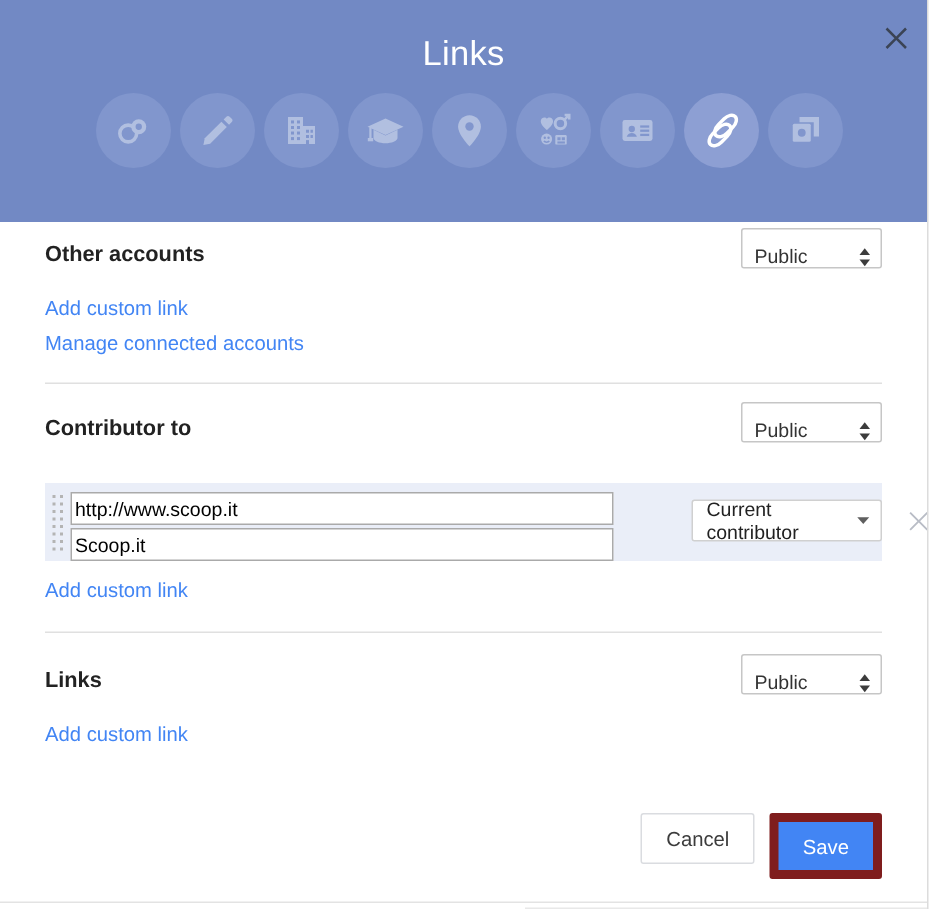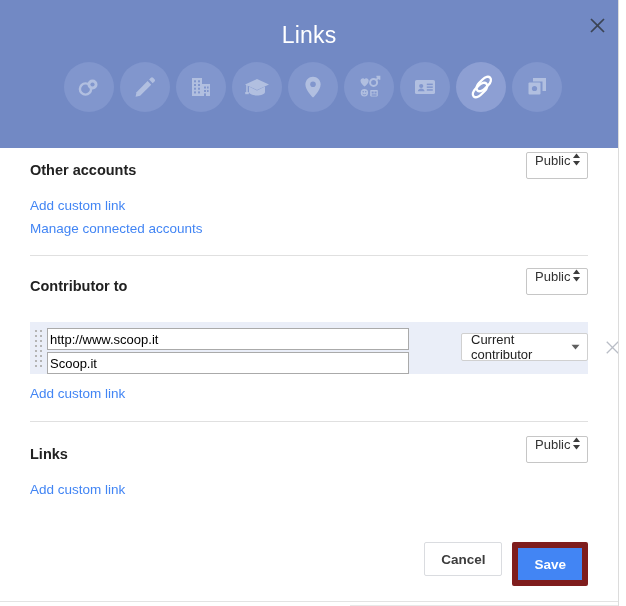--- a/index.html
+++ b/index.html
@@ -107,27 +107,27 @@
     left: 0;
     top: 14px;
     font-size: 14.5px;
     font-weight: bold;
     color: #222222;
   }
   .visibility-select {
     position: absolute;
     right: 0;
     top: 4px;
-    width: 62px;
+    width: 94px;
     height: 27px;
     border: 1px solid #c6c6c6;
     border-radius: 2px;
     background: #ffffff;
     display: flex;
-    align-items: flex-start;
+    align-items: flex-end;
     justify-content: space-between;
     padding: 0 6px 0 8px;
     box-sizing: border-box;
     cursor: pointer;
   }
   .visibility-label {
     font-size: 13px;
     color: #333333;
   }
   .spinner-arrows {
@@ -245,21 +245,21 @@
     right: 30px;
     top: 394px;
     display: flex;
     gap: 10px;
   }
   .btn {
     height: 32px;
     min-width: 72px;
     border-radius: 2px;
     font-size: 13.5px;
-    font-weight: bold;
+    font-weight: normal;
     display: flex;
     align-items: center;
     justify-content: center;
     cursor: pointer;
     box-sizing: border-box;
     padding: 16px 16px;
   }
   .btn-cancel {
     background: #ffffff;
     border: 1px solid #dadce0;

